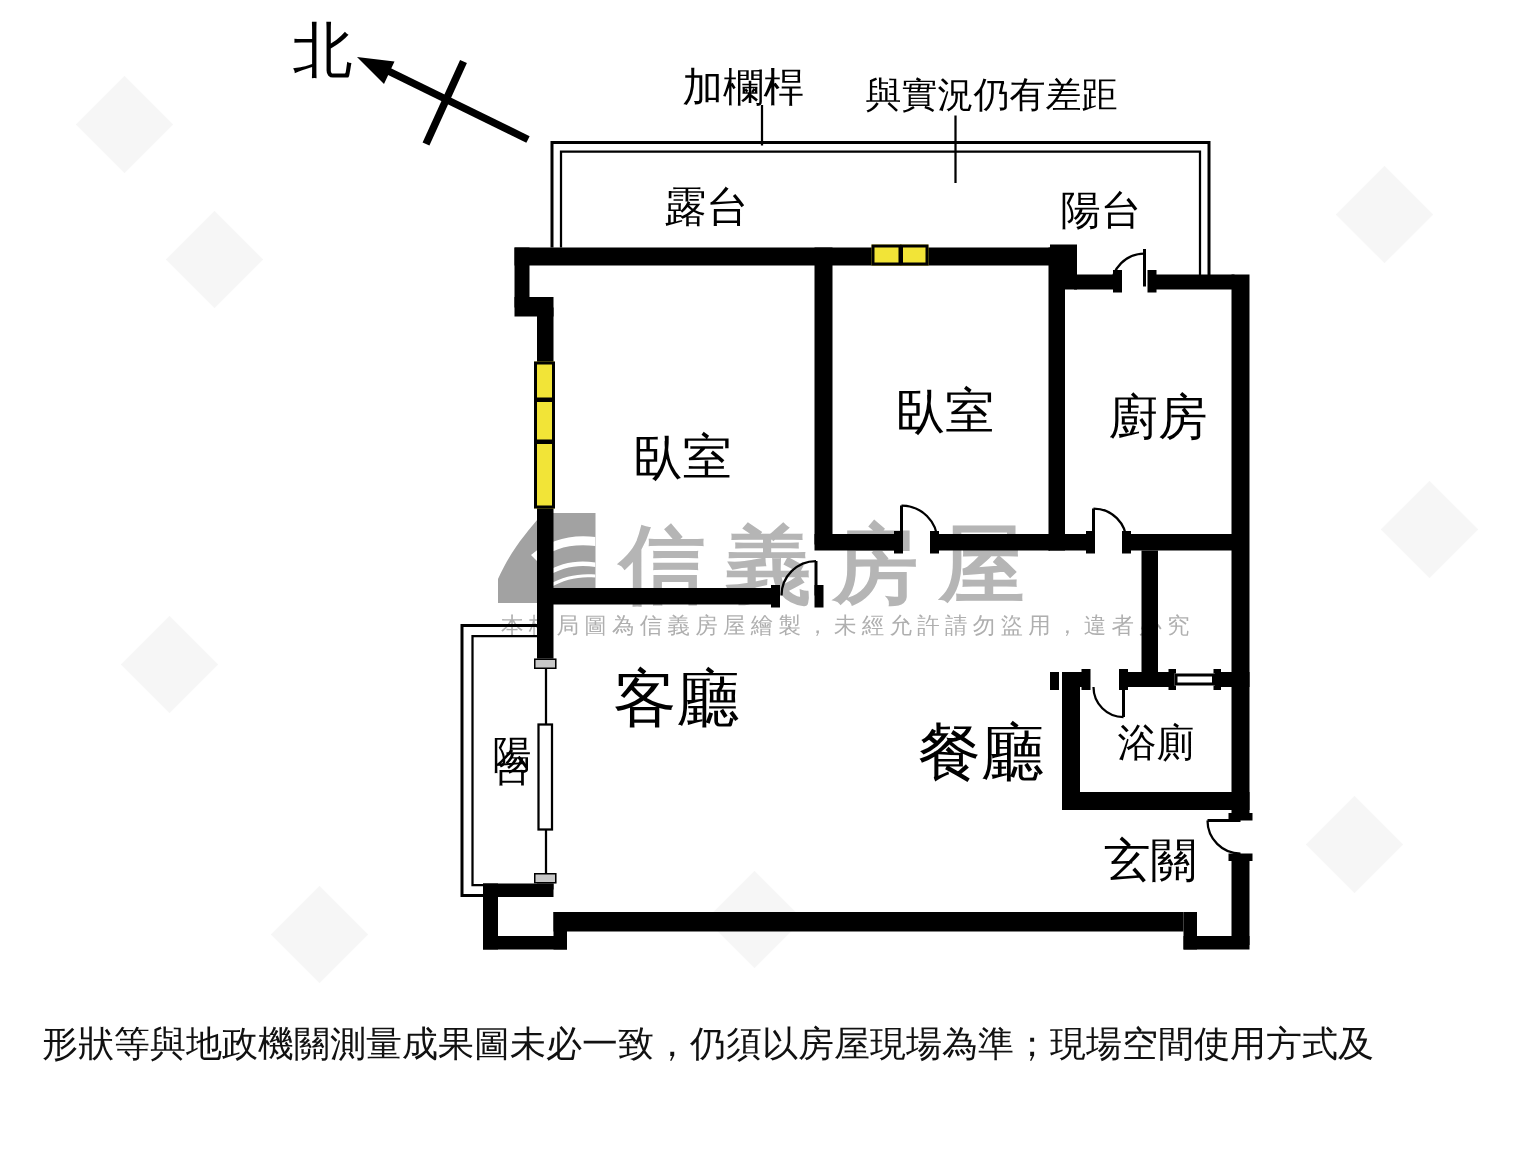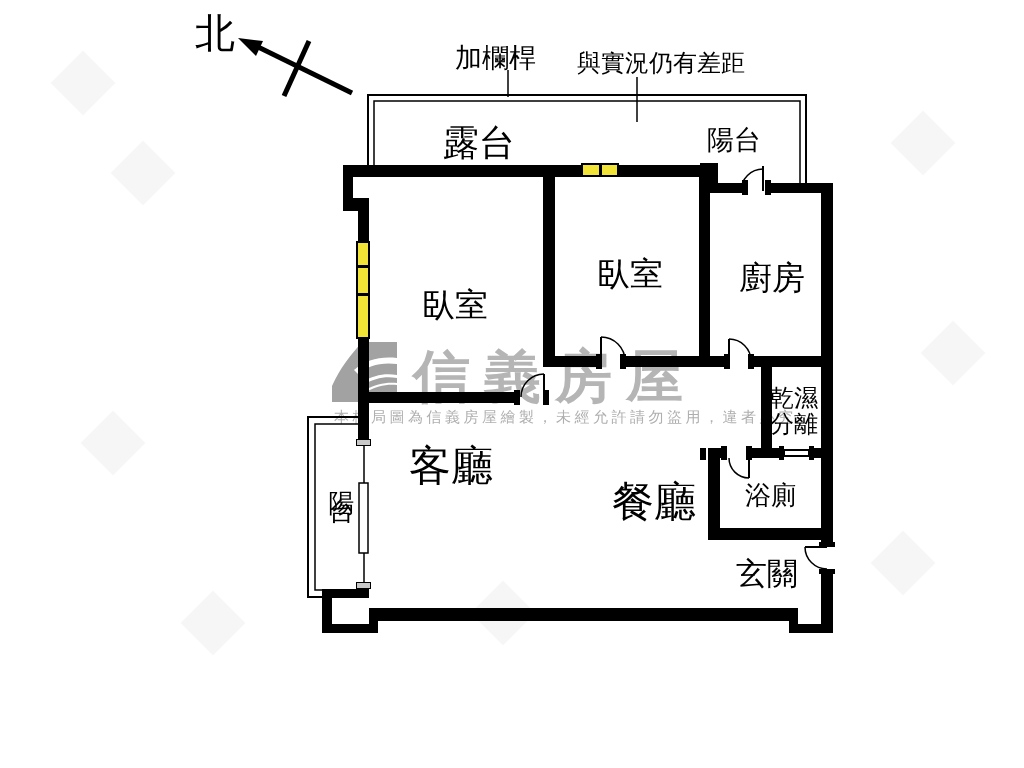--- a/index.html
+++ b/index.html
@@ -144,31 +144,28 @@
     <line x1="749" y1="458" x2="749" y2="478" stroke="#000" stroke-width="2"></line>
     <path d="M729,458 A20,20 0 0 0 749,478" fill="none" stroke="#000" stroke-width="1.5"></path>
 
     <line x1="827" y1="547" x2="805" y2="547" stroke="#000" stroke-width="2"></line>
     <path d="M805,547 A22,22 0 0 0 827,569" fill="none" stroke="#000" stroke-width="1.5"></path>
   </svg>
 
   <div class="lbl" style="left:195px;top:6px;font-size:40px;">北</div>
   <div class="lbl" style="left:455px;top:40px;font-size:27px;">加欄桿</div>
   <div class="lbl" style="left:577px;top:47px;font-size:24px;">與實況仍有差距</div>
-  <div class="lbl" style="left:443px;top:119px;font-size:36px;">露台</div>
+  <div class="lbl" style="left:443px;top:119px;font-size:28px;">露台</div>
   <div class="lbl" style="left:707px;top:122px;font-size:27px;">陽台</div>
   <div class="lbl" style="left:422px;top:283px;font-size:33px;">臥室</div>
   <div class="lbl" style="left:597px;top:252px;font-size:33px;">臥室</div>
   <div class="lbl" style="left:739px;top:256px;font-size:33px;">廚房</div>
-  <div class="lbl" style="left:761px;top:385px;width:66px;font-size:24px;line-height:26px;text-align:center;">
-    <span>乾濕</span><br>
-    <span>分離</span>
-  </div>
   <div class="lbl" style="left:409px;top:438px;font-size:42px;">客廳</div>
   <div class="lbl" style="left:612px;top:474px;font-size:42px;font-family:Liberation Mono, monospace;">餐廳</div>
   <div class="lbl" style="left:745px;top:478px;font-size:26px;">浴廁</div>
   <div class="lbl" style="left:736px;top:553px;font-size:31px;">玄關</div>
   <div class="lbl" style="left:324px;top:471px;font-size:26px;writing-mode:vertical-rl;letter-spacing:6px;">陽台</div>
 
   <div id="disclaimer">
+    <div>形狀等與地政機關測量成果圖未必一致，仍須以房屋現場為準；現場空間使用方式及</div>
   </div>
 
 </div>
 
 </body></html>

